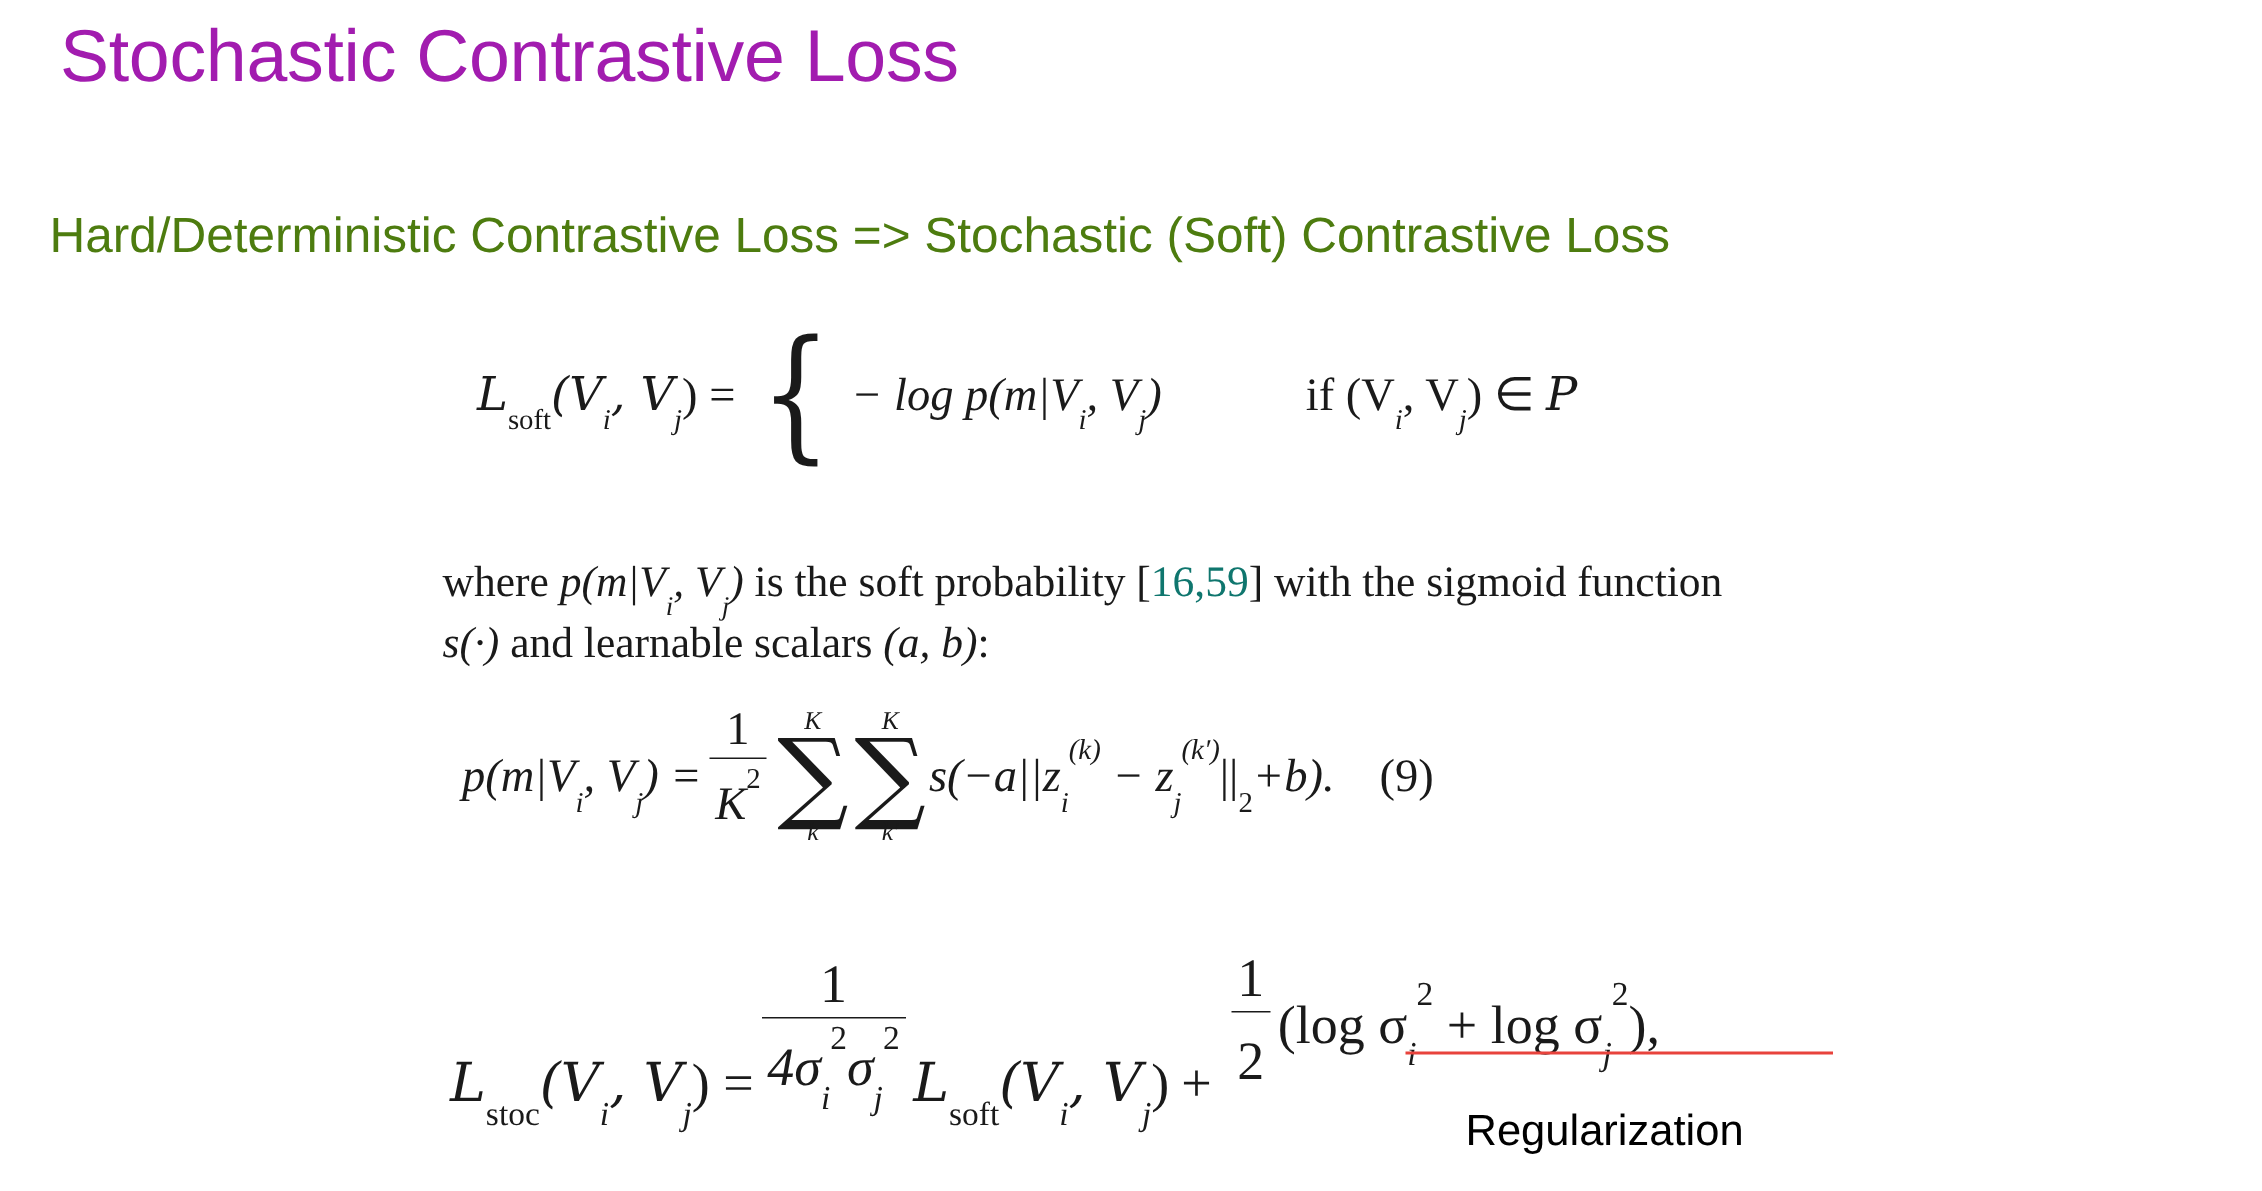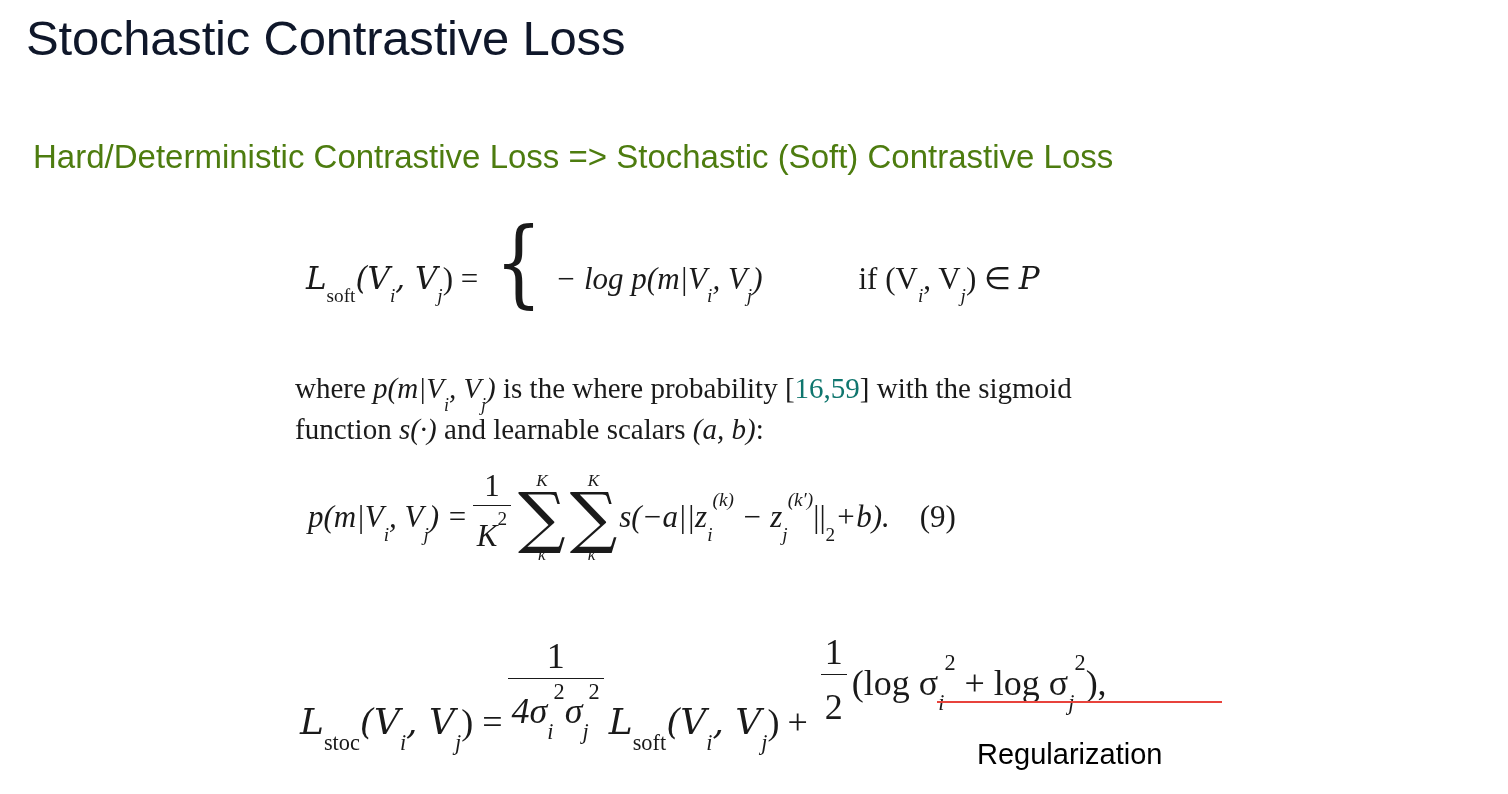--- a/index.html
+++ b/index.html
@@ -12,27 +12,27 @@
     height: 794px;
     position: relative;
     overflow: hidden;
     font-family: "Liberation Sans", sans-serif;
     color: #000000;
   }
 
   
   #slide-title {
     position: absolute;
-    left: 26px;
+    left: 40px;
     top: 12px;
     font-size: 49px;
     font-weight: 400;
     line-height: 1.08;
     letter-spacing: -0.2px;
-    color: #0f172a;
+    color: #a21caf;
     white-space: nowrap;
   }
 
   
   #slide-subtitle {
     position: absolute;
     left: 33px;
     top: 138px;
     font-size: 33px;
     font-weight: 400;
@@ -63,25 +63,25 @@
     line-height: 0;
     position: relative;
     font-style: italic;
   }
   sub { bottom: -0.32em; }
   sup { top: -0.52em; }
   sub.up, sup.up { font-style: normal; }
 
   
   #eq-soft {
-    left: 306px;
+    left: 318px;
     top: 228px;
     font-size: 31px;
     display: flex;
-    align-items: flex-end;
+    align-items: center;
   }
   #eq-soft .lhs { white-space: nowrap; }
   .brace {
     font-family: "DejaVu Serif", serif;
     font-size: 96px;
     line-height: 0.72;
     font-weight: 300;
     margin: 0 6px 0 10px;
     transform: scaleX(0.78);
     display: inline-block;
@@ -217,21 +217,21 @@
 
   <span class="cases">
     <span class="case-row">
       <span class="case-body"><span class="mathit">− log p(m|V</span><sub>i</sub><span class="mathit">, V</span><sub>j</sub><span class="mathit">)</span></span>
       <span class="case-cond"><span>if (V</span><sub>i</sub><span>, V</span><sub>j</sub><span>) ∈ </span><span class="cal">P</span></span>
     </span>
   </span>
 </div>
 
 <div id="where-text" class="math-region">
-  <span>where </span><span class="mathit nowrap"><span>p(m|V</span><sub>i</sub><span>, V</span><sub>j</sub><span>)</span></span><span> is the where probability [</span><span class="cite">16,59</span><span>] with the sigmoid function </span><span class="mathit">s(·)</span><span> and learnable scalars </span><span class="mathit">(a, b)</span><span>:</span>
+  <span>where </span><span class="mathit nowrap"><span>p(m|V</span><sub>i</sub><span>, V</span><sub>j</sub><span>)</span></span><span> is the soft probability [</span><span class="cite">16,59</span><span>] with the sigmoid function </span><span class="mathit">s(·)</span><span> and learnable scalars </span><span class="mathit">(a, b)</span><span>:</span>
 </div>
 
 <div id="eq-prob" class="math-region">
   <span class="mathit"><span>p(m|V</span><sub>i</sub><span>, V</span><sub>j</sub><span>) =</span></span>
 
   <span class="frac">
     <span class="num">1</span>
     <span class="bar"></span>
     <span class="den"><span class="mathit">K</span><sup class="up">2</sup></span>
   </span>

